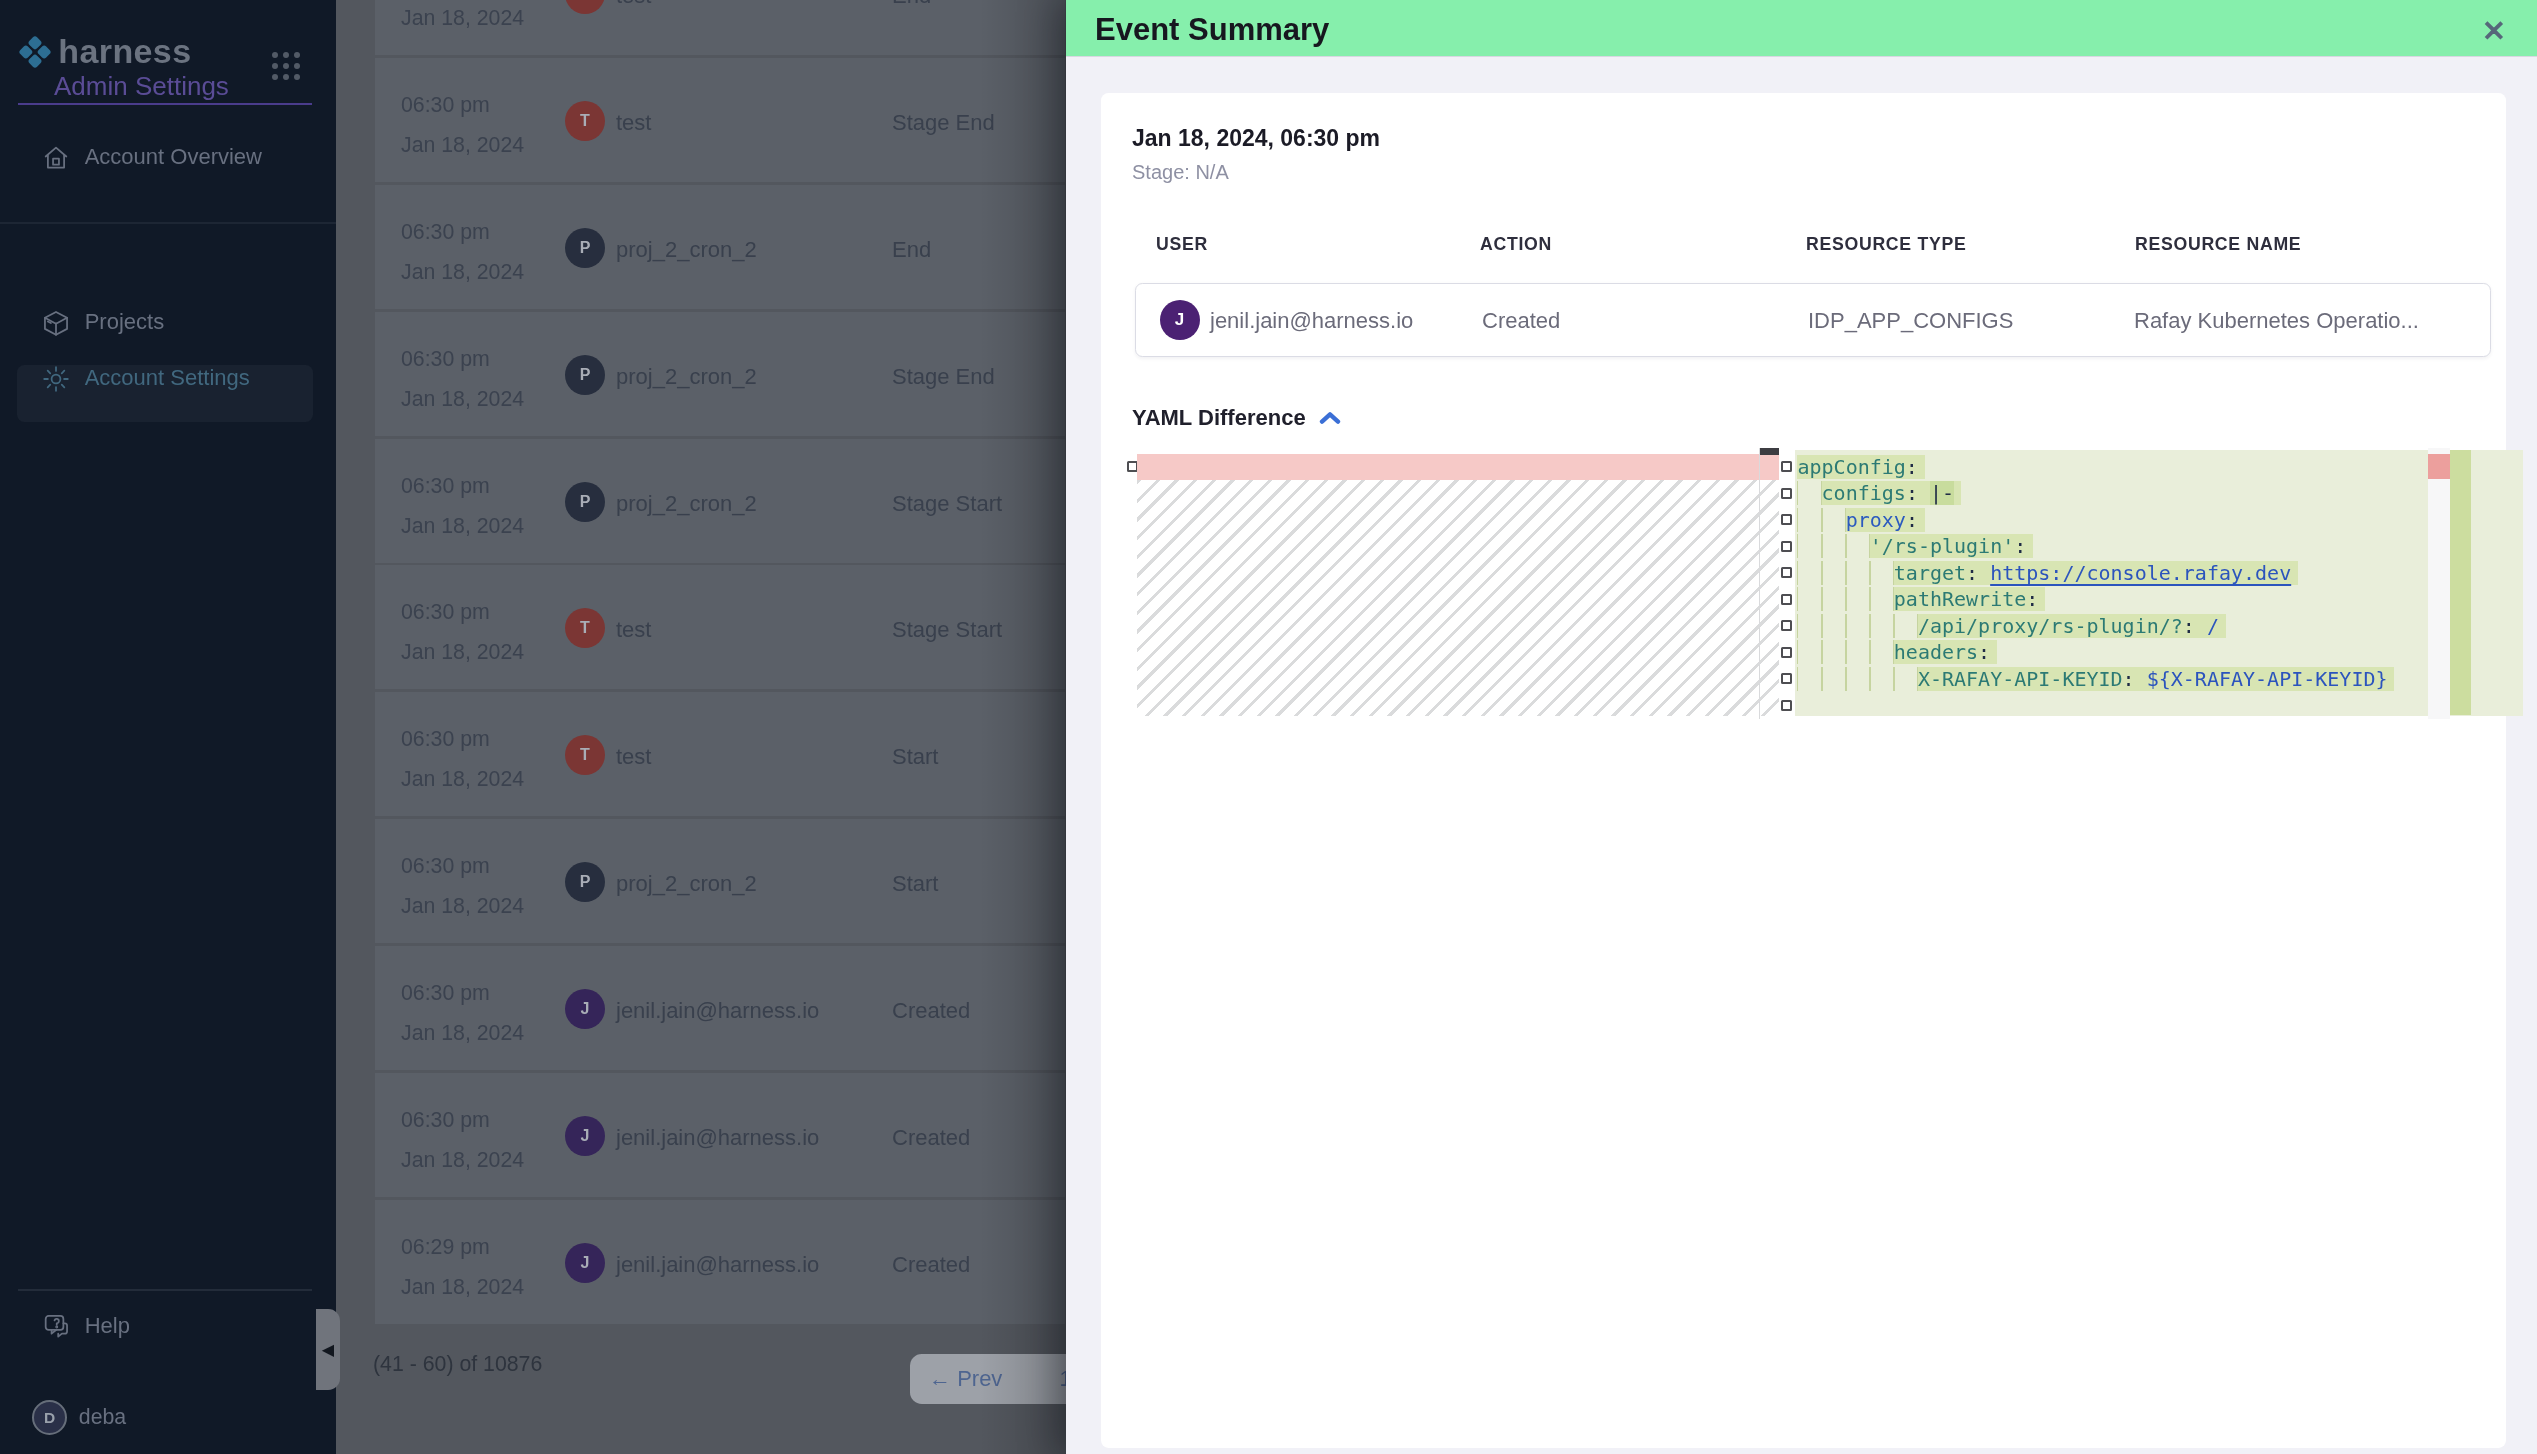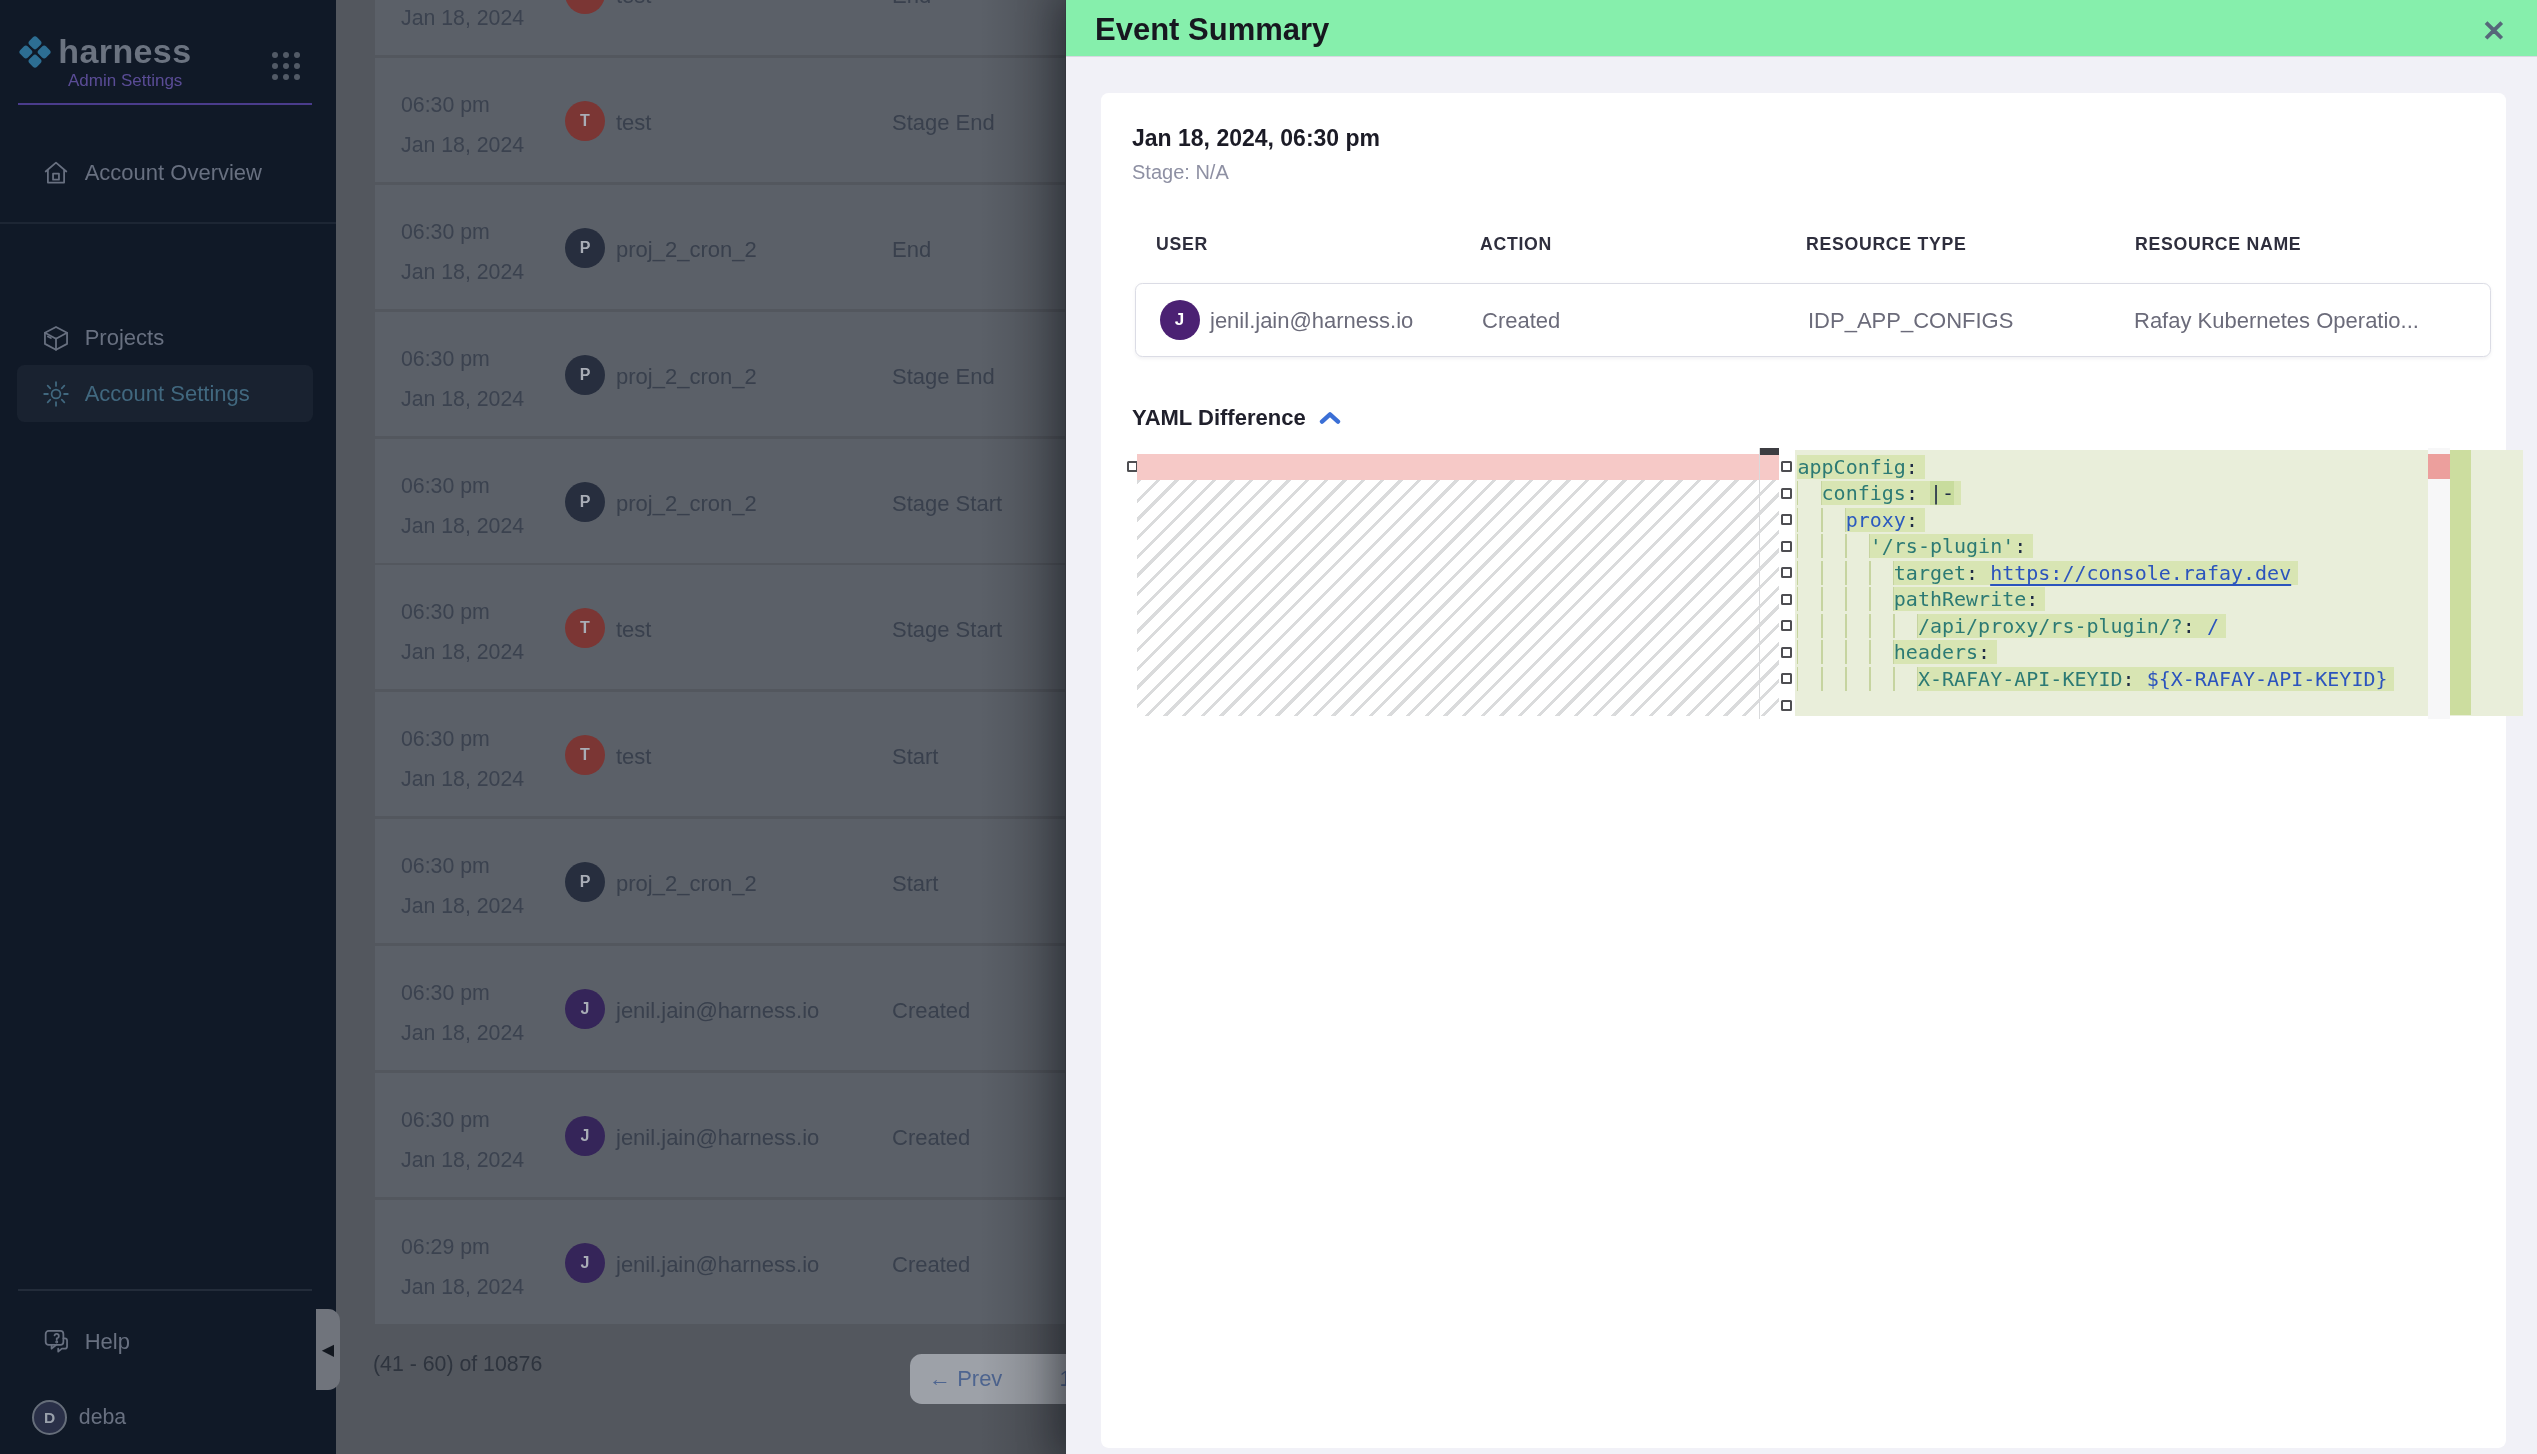--- a/index.html
+++ b/index.html
@@ -7,23 +7,23 @@
   body { background:#53575e; position:relative; }
 
   
   .sidebar { position:absolute; left:0; top:0; width:336px; height:1454px; background:#101927; z-index:2; }
   .logo-row { position:absolute; left:18.4px; top:32px; display:flex; align-items:center; }
   .logo-mark { width:34px; height:34px; margin-right:5.9px; }
   .logo-text { font-size:34px; font-weight:700; color:#6b7380; letter-spacing:0.4px; }
   .grid-icon { position:absolute; left:272px; top:52px; width:28px; height:28px;
     display:grid; grid-template-columns:repeat(3,5.9px); grid-template-rows:repeat(3,5.9px); gap:5.2px; }
   .grid-icon i { width:5.9px; height:5.9px; border-radius:50%; background:#525a66; }
-  .subtitle { position:absolute; left:68px; top:71px; font-size:17px; color:#5a4c96; }
+  .subtitle { position:absolute; left:54px; top:71px; font-size:26px; color:#5a4c96; }
   .purple-line { position:absolute; left:17.7px; top:103px; width:294px; height:2.2px; background:#4a3c8c; }
-  .nav-item { position:absolute; left:17px; width:296px; height:57px; display:flex; align-items:center; border-radius:7.4px; color:#687080; font-size:22px; }
+  .nav-item { position:absolute; left:17px; width:296px; height:57px; display:flex; border-radius:7.4px; color:#687080; font-size:22px; }
   .nav-item .nico { width:28px; height:28px; margin:0 14.7px 0 25px; flex:0 0 28px; }
   .nav-item.active { background:#192230; color:#41687f; }
   .nav-divider { position:absolute; left:0; width:336px; height:1.5px; background:#1d2634; }
   .user-row { position:absolute; left:32px; top:1400px; display:flex; align-items:center; }
   .user-avatar { width:35px; height:35px; border-radius:50%; border:2.2px solid #666e7a; background:#2a3048; color:#9aa1ac; font-size:15.5px; font-weight:700; display:flex; align-items:center; justify-content:center; margin-right:11.8px; }
   .user-name { color:#687080; font-size:21.3px; }
   .collapse-tab { position:absolute; left:316px; top:1309px; width:23.6px; height:81px; background:#70747c; border-radius:0 11.8px 11.8px 0; display:flex; align-items:center; justify-content:center; z-index:3; }
   .collapse-tab span { color:#12171f; font-size:16px; }
 
   

